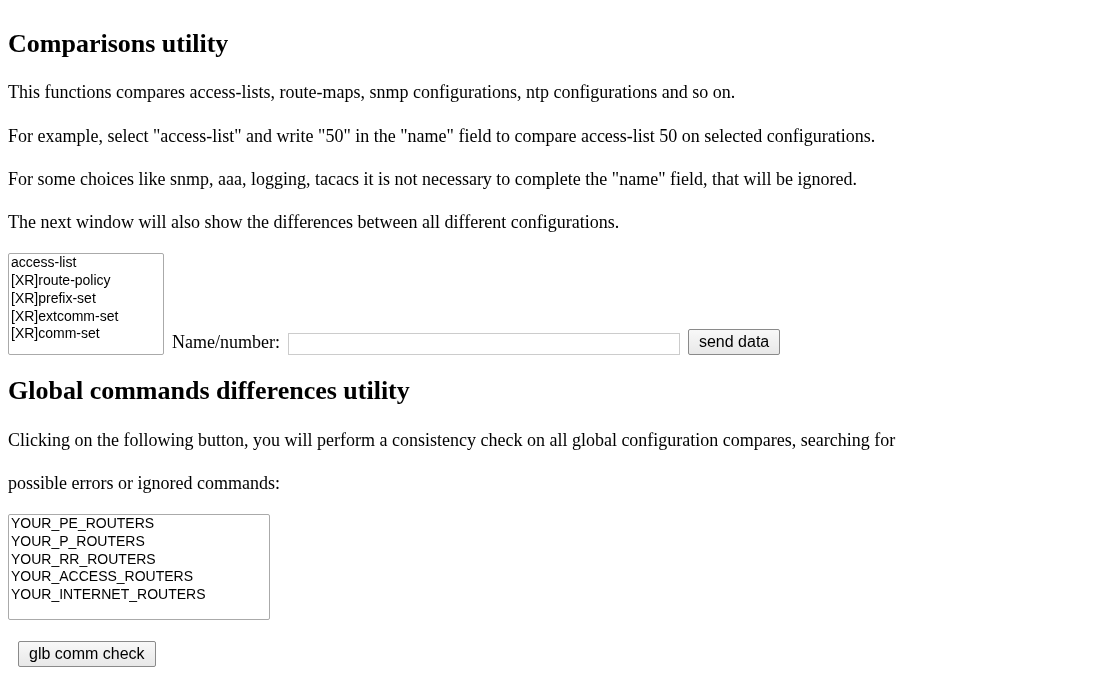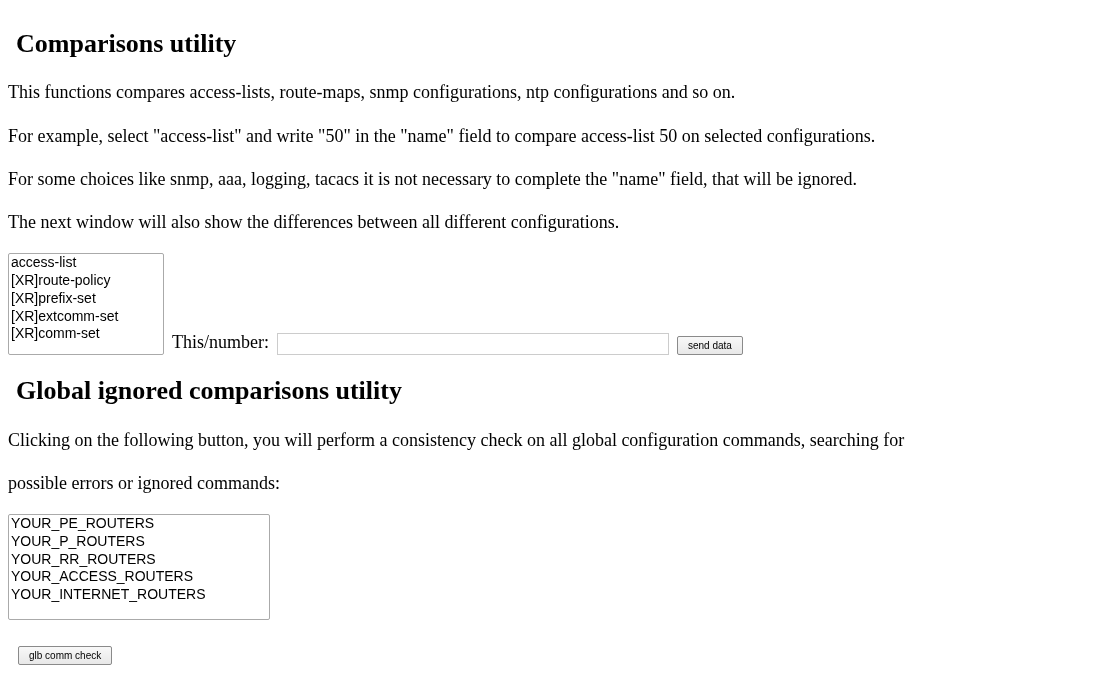--- a/index.html
+++ b/index.html
@@ -6,21 +6,21 @@
       font-family: "Times New Roman", Times, serif;
       font-size: 18px;
       color: #000;
       margin: 8px;
       padding: 0;
       line-height: 1.4;
     }
     h2 {
       font-size: 26px;
       font-weight: bold;
-      margin: 18px 0 18px 8px;
+      margin: 18px 0 18px 0;
     }
     p {
       margin: 18px 0;
       font-family: Liberation Serif, serif;
     }
     .form-row {
       display: flex;
       align-items: flex-end;
       gap: 8px;
       margin: 10px 0 18px 0;
@@ -47,21 +47,21 @@
       font-family: Arial, Helvetica, sans-serif;
       font-size: 14px;
       height: 22px;
       width: 392px;
       border: 1px solid #ccc;
       padding: 1px 4px;
       box-sizing: border-box;
     }
     button {
       font-family: Arial, Helvetica, sans-serif;
-      font-size: 10px;
+      font-size: 16px;
       padding: 3px 10px;
       background: linear-gradient(#f8f8f8, #e8e8e8);
       border: 1px solid #8a8a8a;
       border-radius: 2px;
       cursor: pointer;
     }
     .glb-row {
       margin: 18px 10px;
     }
   </style>
@@ -76,28 +76,28 @@
 <p>The next window will also show the differences between all different configurations.</p>
 
 <div class="form-row">
   <select multiple="" class="config-select" size="5">
     <option>access-list</option>
     <option>[XR]route-policy</option>
     <option>[XR]prefix-set</option>
     <option>[XR]extcomm-set</option>
     <option>[XR]comm-set</option>
   </select>
-  <label>This/number:</label>
+  <label>Name/number:</label>
   <input type="text" value="" style="">
   <button>send data</button>
 </div>
 
-<h2>Global ignored comparisons utility</h2>
+<h2>Global commands differences utility</h2>
 
-<p>Clicking on the following button, you will perform a consistency check on all global configuration commands, searching for</p>
+<p>Clicking on the following button, you will perform a consistency check on all global configuration compares, searching for</p>
 <p>possible errors or ignored commands:</p>
 
 <div>
   <select multiple="" class="routers-select" size="5">
     <option>YOUR_PE_ROUTERS</option>
     <option>YOUR_P_ROUTERS</option>
     <option>YOUR_RR_ROUTERS</option>
     <option>YOUR_ACCESS_ROUTERS</option>
     <option>YOUR_INTERNET_ROUTERS</option>
   </select>

